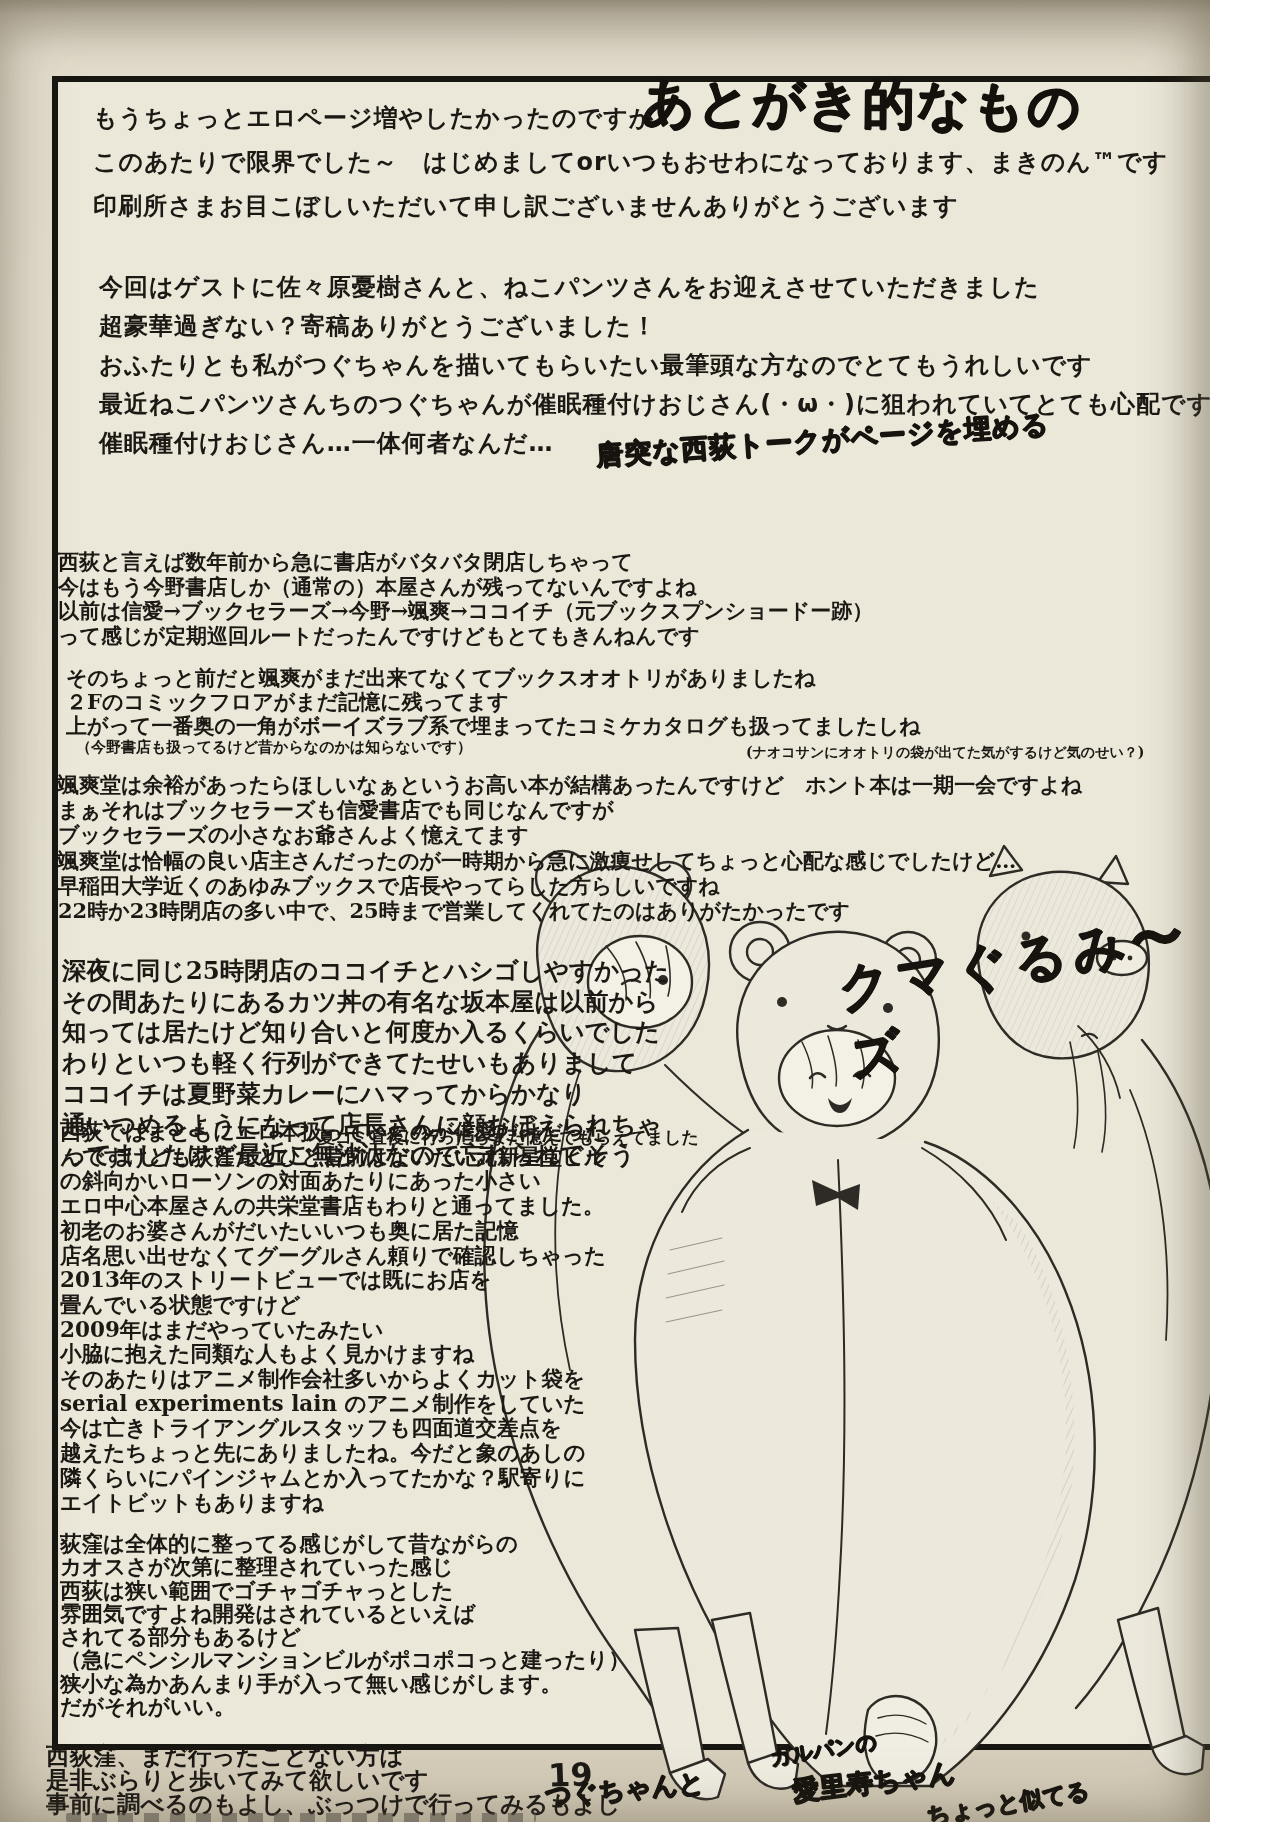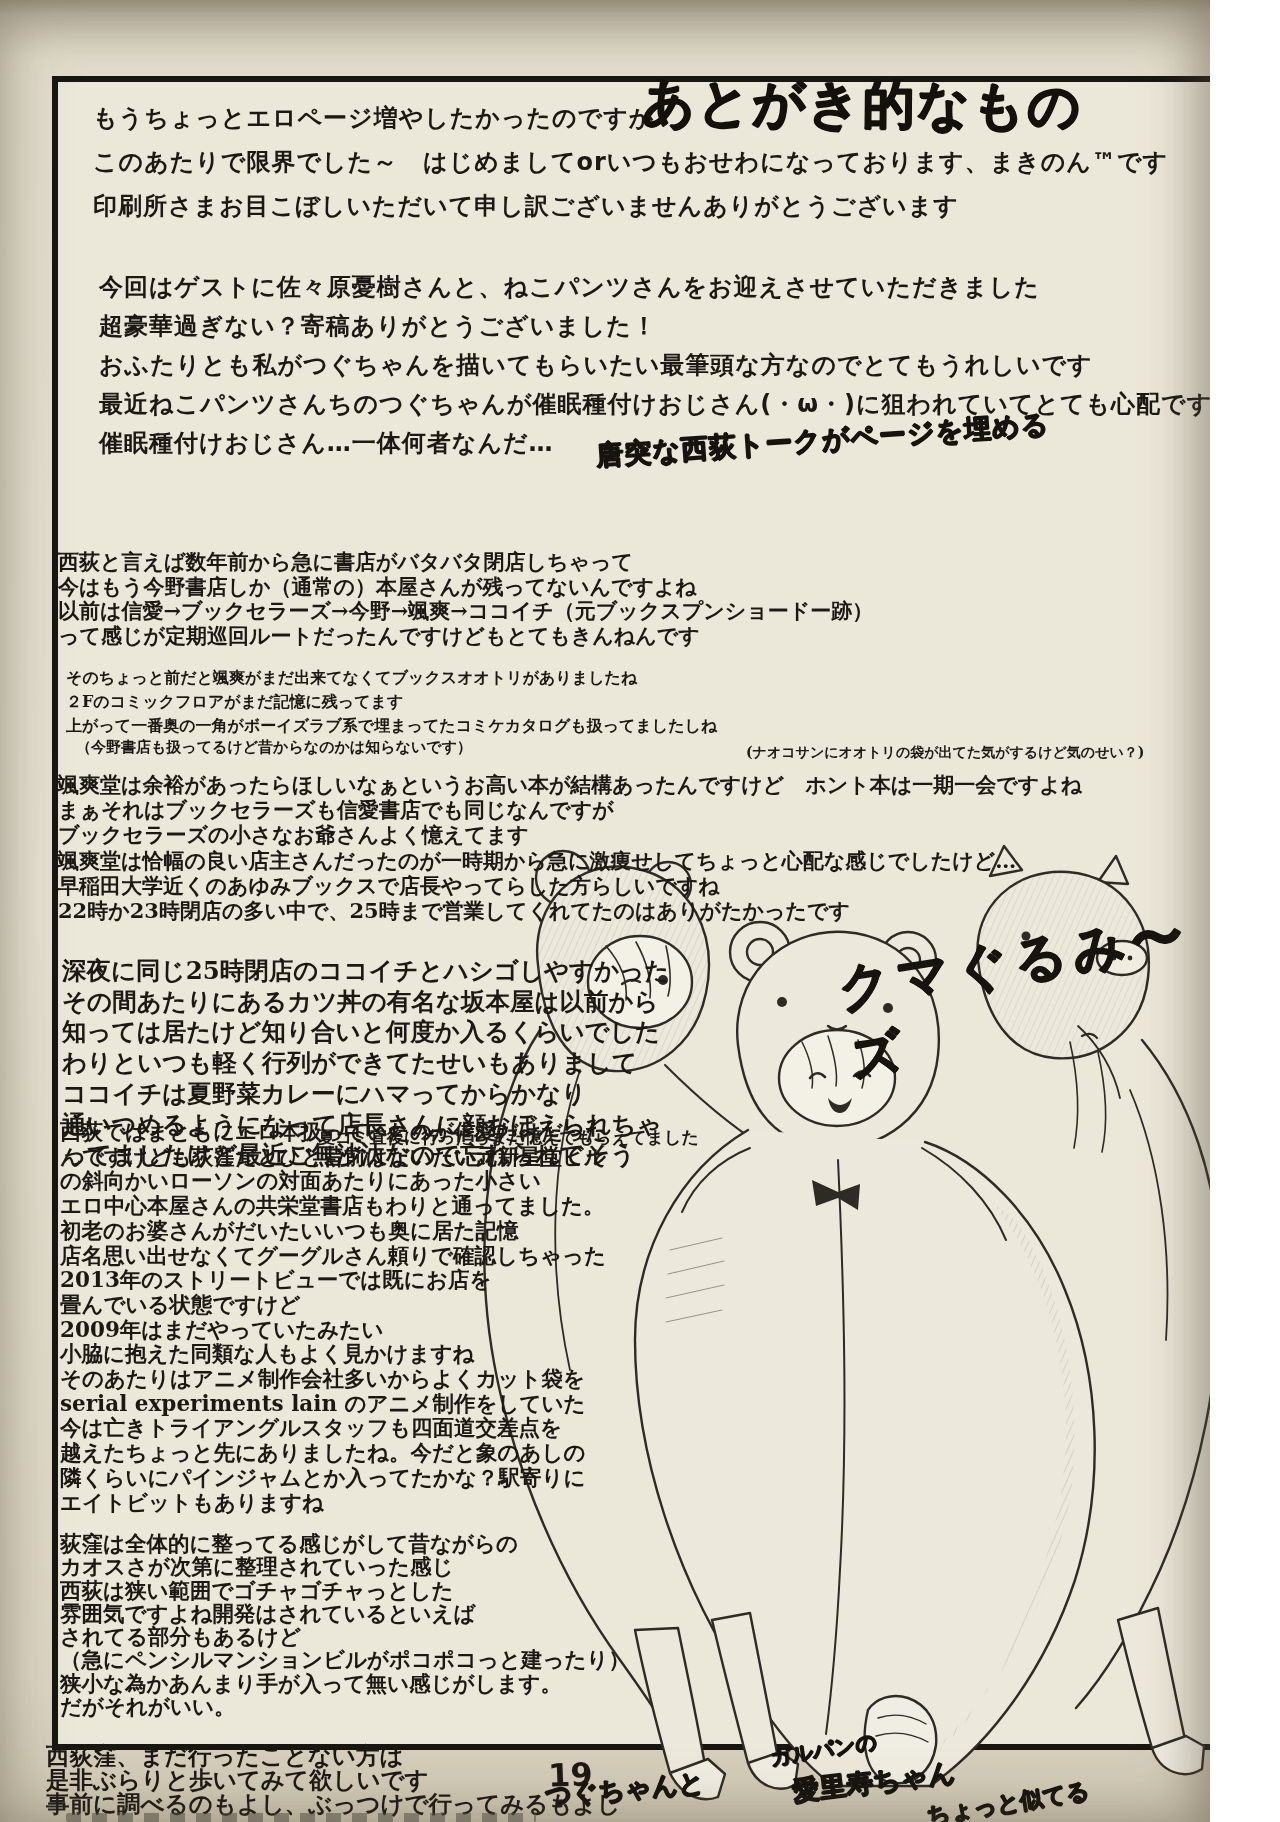--- a/index.html
+++ b/index.html
@@ -29,21 +29,21 @@
   .marker{
     font-weight:900;color:#14110c;
     text-shadow:.9px 0 currentColor,-.9px 0 currentColor,0 .9px currentColor,0 -.9px currentColor;
   }
   .hand{font-family:"DejaVu Sans","Liberation Sans",sans-serif;font-weight:900;color:#17140f;z-index:5;}
   #title{left:642px;top:70px;font-size:52px;letter-spacing:2px;transform:rotate(.6deg);}
   #intro{left:93px;top:96px;font-size:24px;line-height:44px;letter-spacing:1px;}
   #guests{left:99px;top:268px;font-size:24px;line-height:39px;letter-spacing:1px;}
   #note1{left:596px;top:422px;font-size:27px;transform:rotate(-4deg);letter-spacing:1px;}
   #shops1{left:58px;top:550px;font-size:21px;line-height:24.7px;}
-  #ootori{left:66px;top:666px;font-size:16px;line-height:24px;}
+  #ootori{left:66px;top:666px;font-size:21px;line-height:24px;}
   #ootori-note-l{left:76px;top:738px;font-size:15px;}
   #ootori-note-r{left:746px;top:744px;font-size:14px;}
   #sassou{left:58px;top:772px;font-size:21px;line-height:25.2px;}
   #cocoichi{left:62px;top:956px;font-size:24.5px;line-height:30.7px;}
   #cocoichi-note{left:318px;top:1126px;font-size:17px;}
   #kyoeido{left:60px;top:1120px;font-size:21.5px;line-height:24.7px;}
   #ogikubo{left:60px;top:1532px;font-size:21.5px;line-height:23.3px;}
   #footer{left:46px;top:1744px;font-size:23.5px;line-height:24.2px;}
   #pagenum{left:548px;top:1756px;font-size:32px;font-weight:800;transform:rotate(-2deg);z-index:5;}
   #kuma{left:842px;top:926px;font-size:52px;letter-spacing:6px;transform:rotate(-9deg);}

